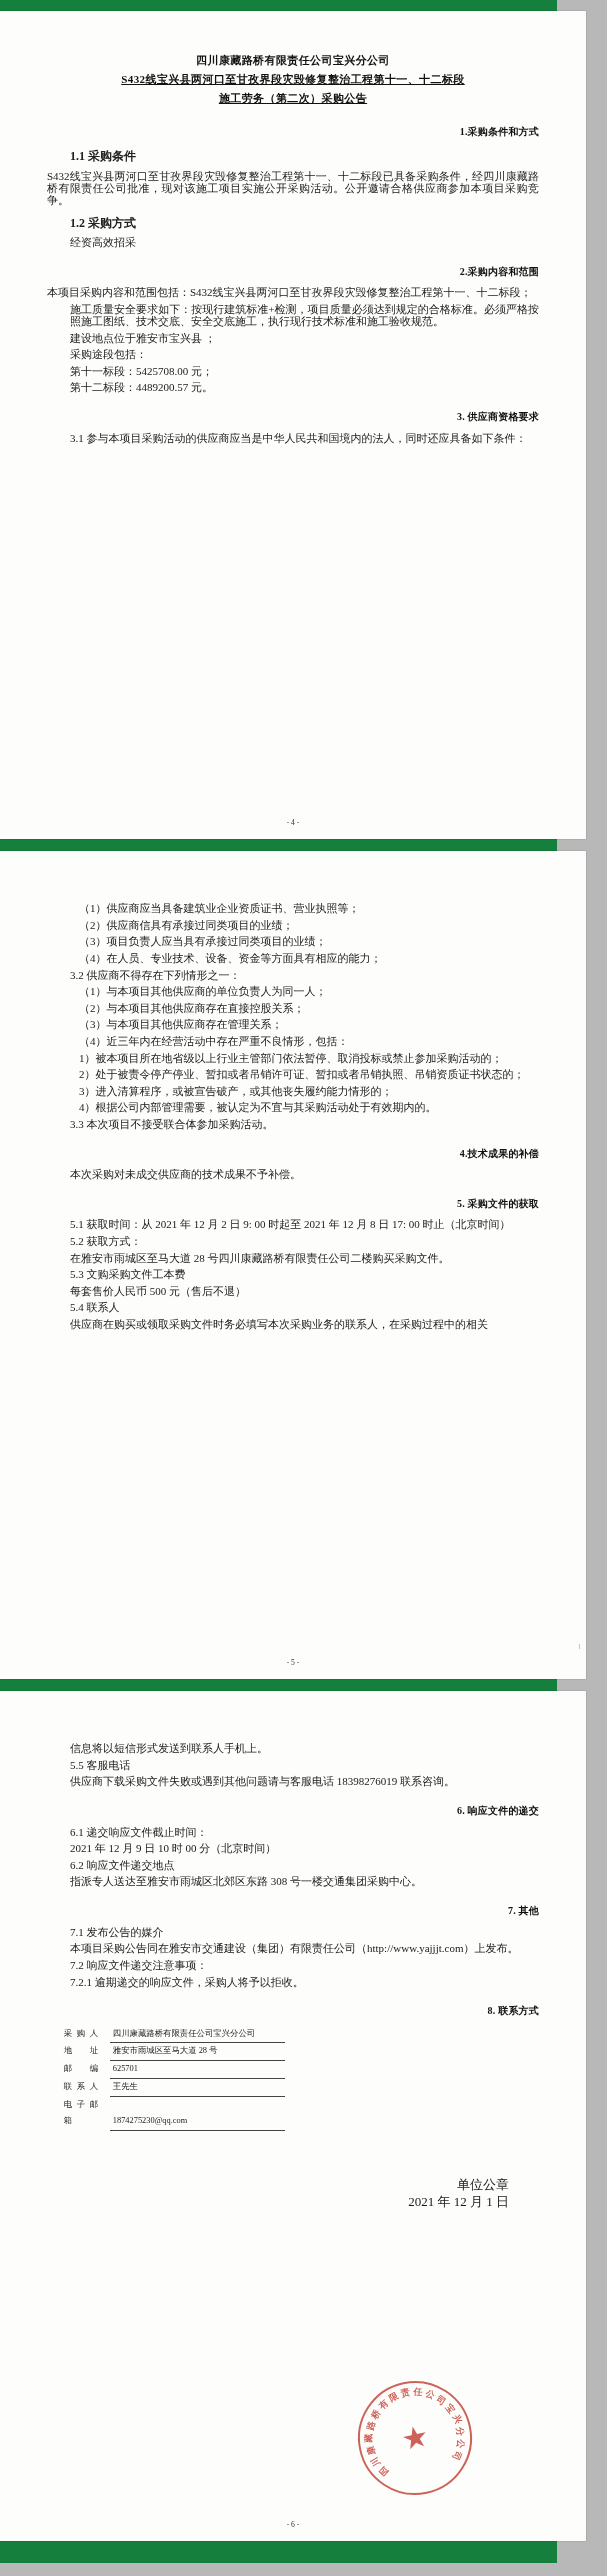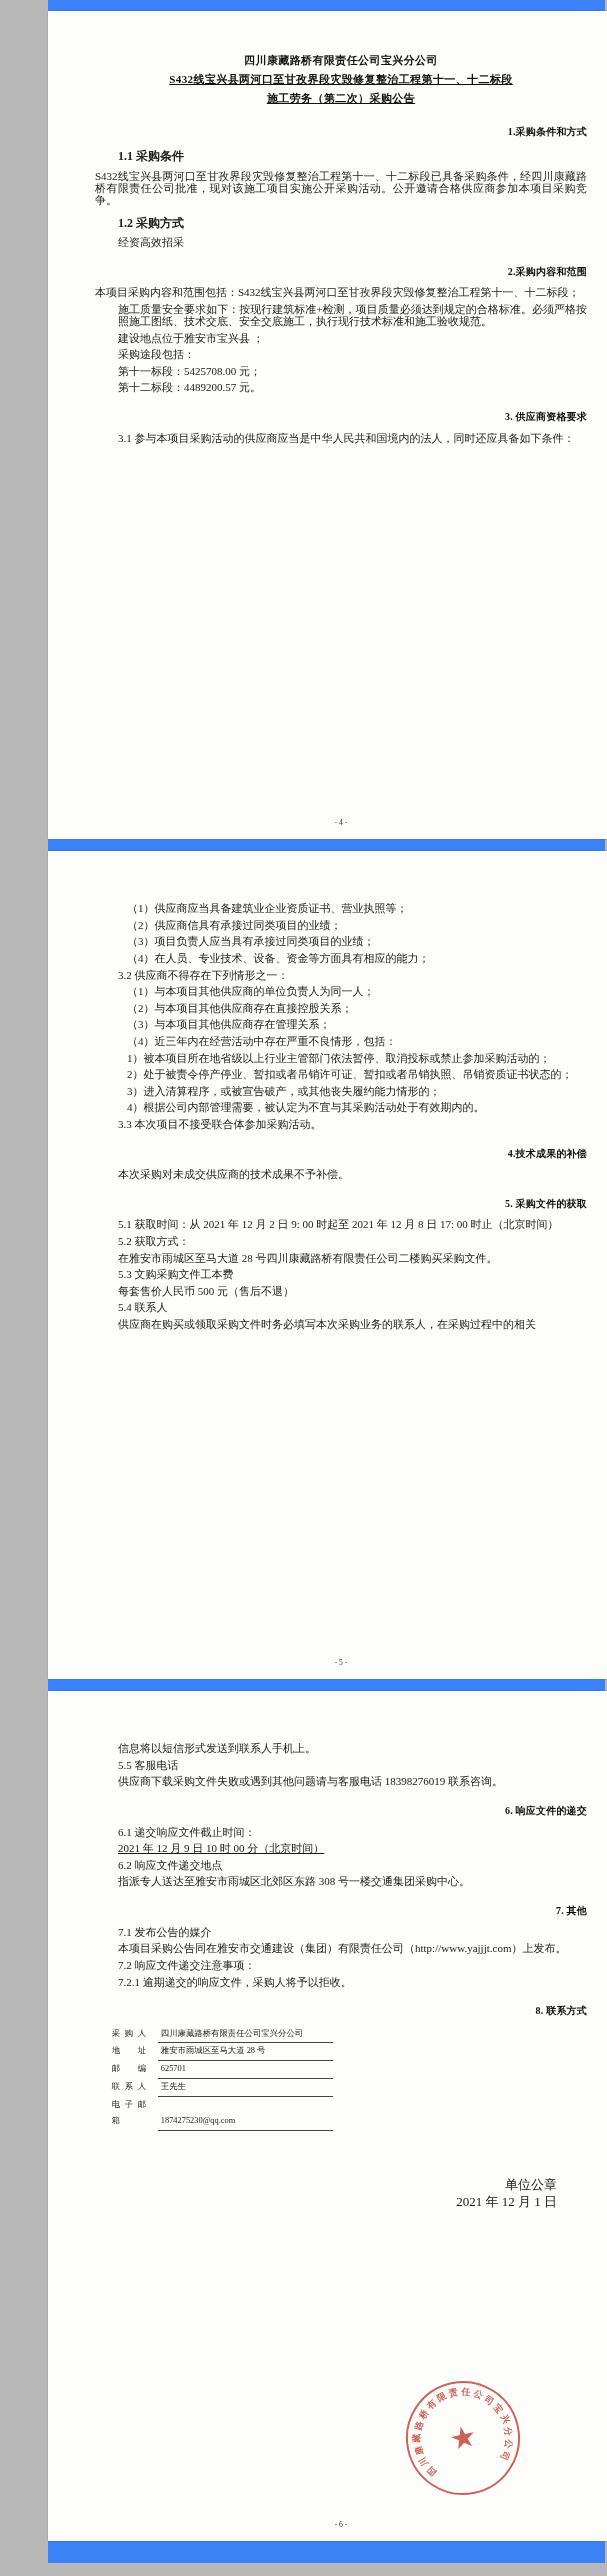--- a/index.html
+++ b/index.html
@@ -5,23 +5,22 @@
   * { box-sizing: border-box; }
   html, body {
     margin: 0;
     padding: 0;
     background: #b8b8b8;
     font-family: "Liberation Serif", "DejaVu Serif", serif;
   }
   #page {
     width: 557px;
     position: relative;
-    background: #3b82f6;
+    background: #15803d;
     padding: 10.6px 0 10.6px 0;
-    margin-left: 48px;
   }
   .sheet {
     width: 586px;
     margin: 0 auto 12px auto;
     background: #fdfdfb;
     position: relative;
     box-shadow: 0 0 1.5px rgba(0,0,0,0.25);
     padding: 27px 47px 20px 47px;
   }
   .sheet.s1 { height: 828px; }
@@ -53,21 +52,21 @@
     color: #222;
   }
   p.body {
     font-size: 11px;
     line-height: 12px;
     margin: 4.6px 0;
     color: #1a1a1a;
     text-align: justify;
     text-indent: 0;
   }
-  .u { text-decoration: underline; }
+  .u { }
   .pg {
     position: absolute;
     bottom: 12px;
     left: 0;
     right: 0;
     text-align: center;
     font-size: 7.6px;
     color: #333;
   }
   .indent1 { padding-left: 32px; }

